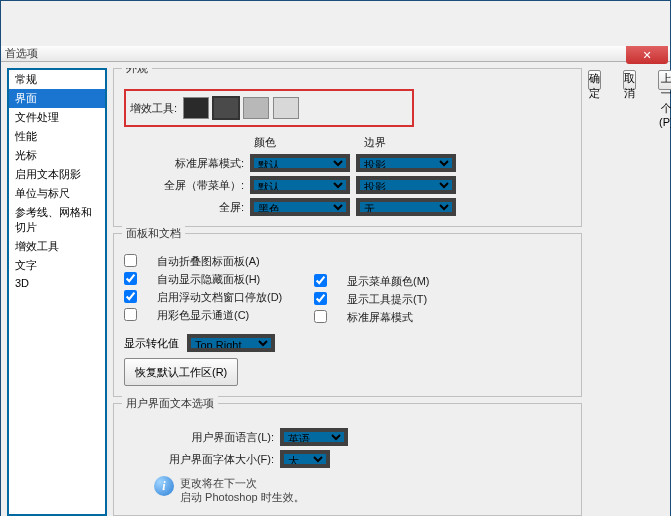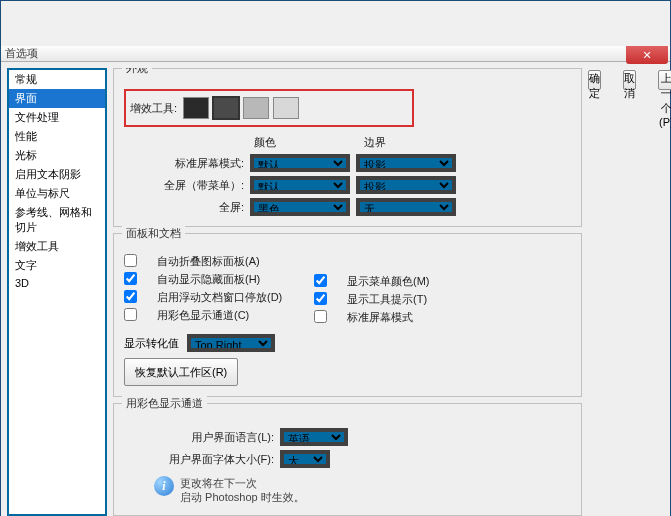--- a/index.html
+++ b/index.html
@@ -141,21 +141,21 @@
         <div class="btn-row">
           <span>显示转化值</span>
           <select class="sel-narrow" style="width:88px"><option>Top Right</option></select>
         </div>
         <div class="btn-row">
           <button class="btn-sm">恢复默认工作区(R)</button>
         </div>
       </div>
 
       <div class="group">
-        <div class="group-title">用彩色显示通道</div>
+        <div class="group-title">用户界面文本选项</div>
         <div class="form-row">
           <span class="form-label" style="width:150px">用户界面语言(L):</span>
           <select class="sel-narrow"><option>英语</option></select>
         </div>
         <div class="form-row">
           <span class="form-label" style="width:150px">用户界面字体大小(F):</span>
           <select class="sel-narrow" style="width:50px"><option>大</option></select>
         </div>
         <div class="info-row">
           <div class="info-icon">i</div>

